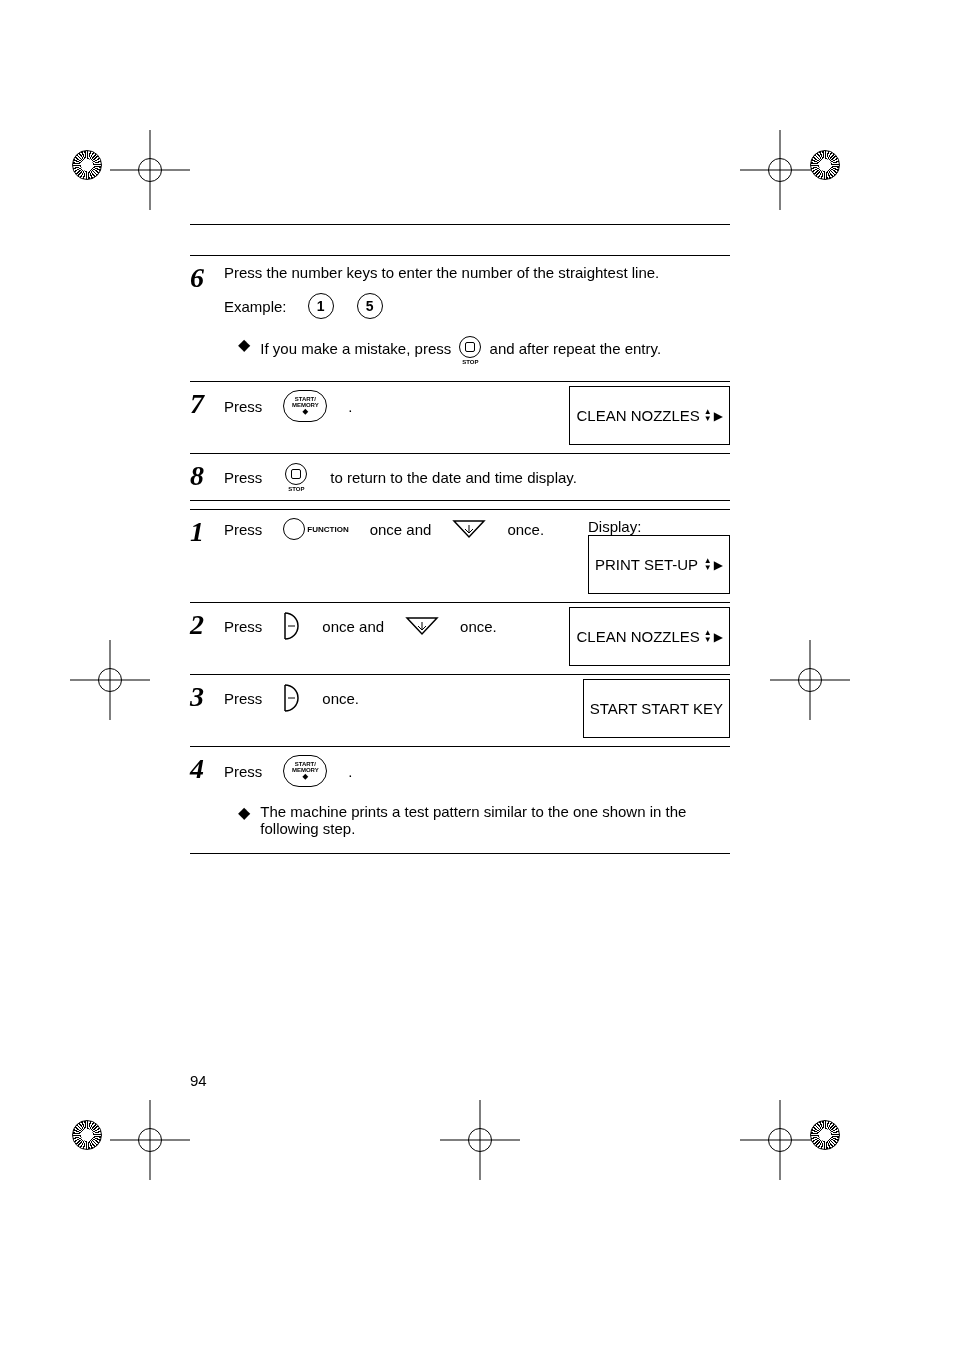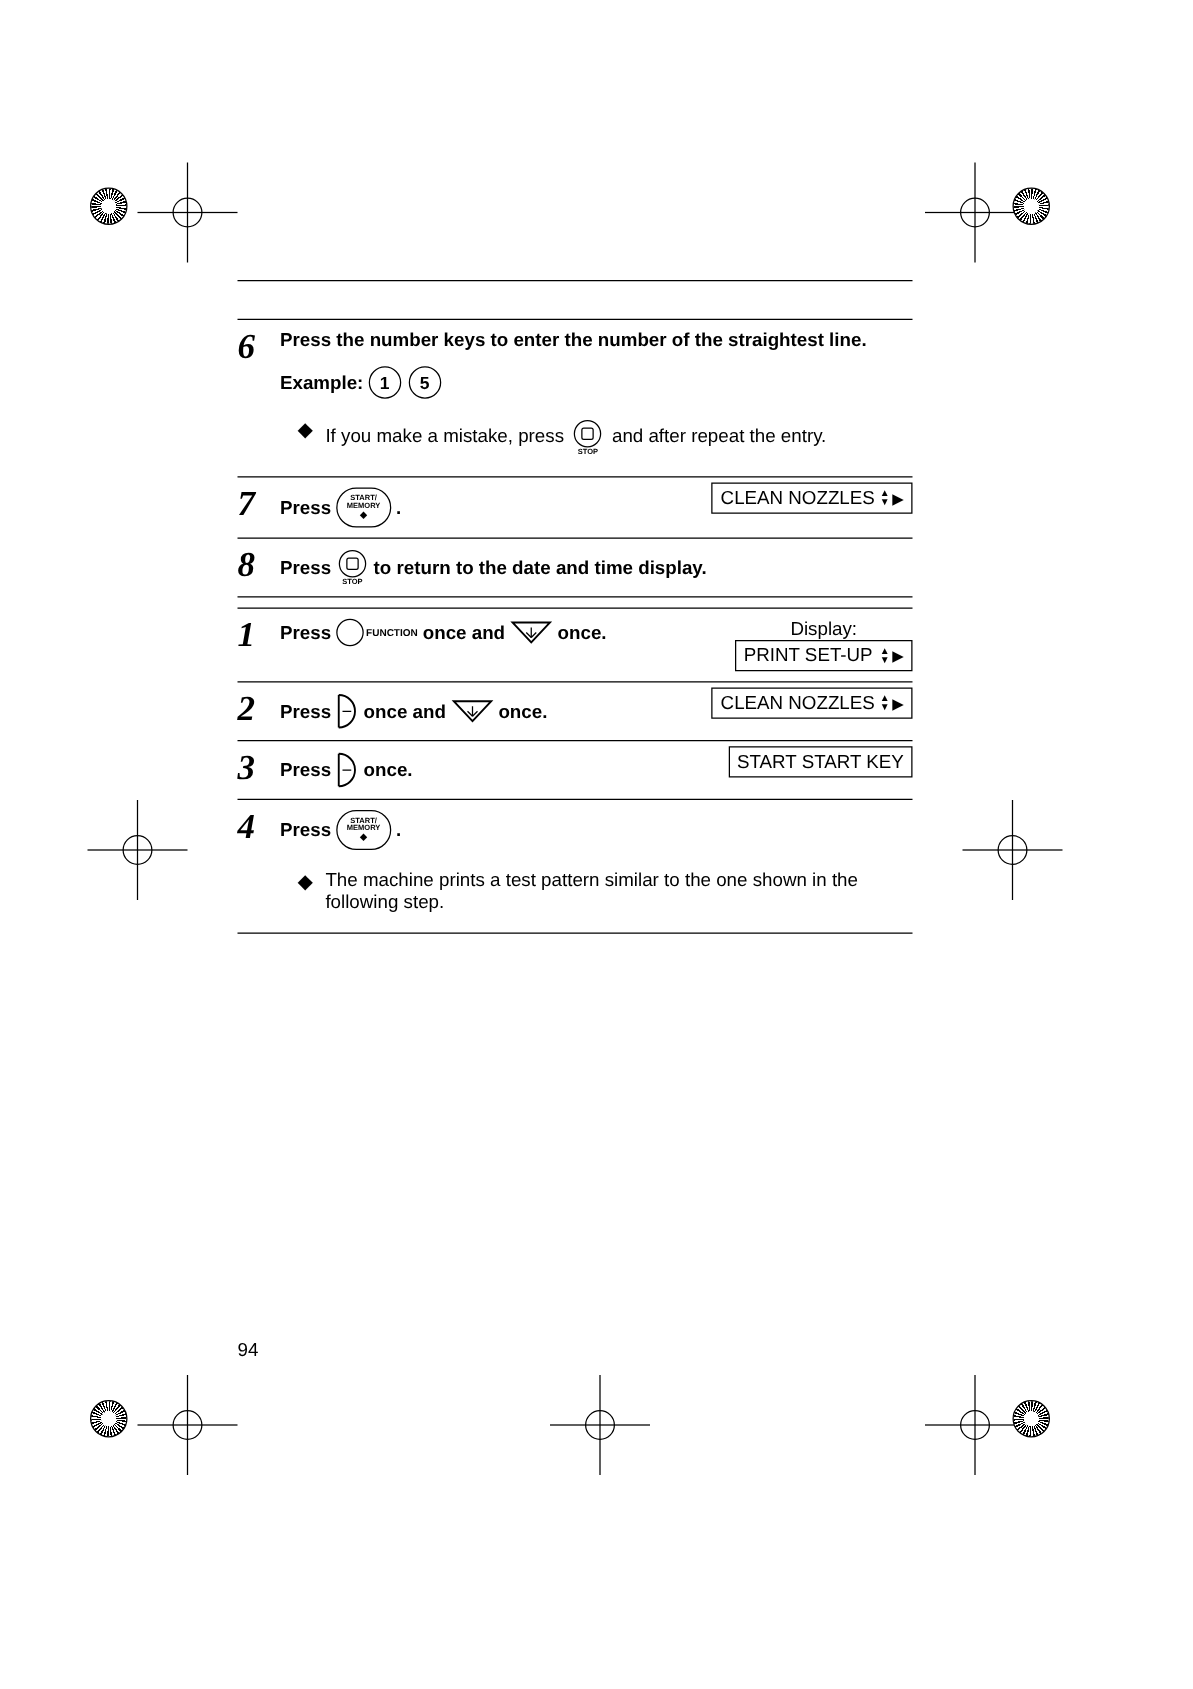--- a/index.html
+++ b/index.html
@@ -3,44 +3,44 @@
 <meta charset="utf-8">
 <style>
   body{margin:0;background:#fff;font-family:Arial,Helvetica,sans-serif;color:#000;width:954px;height:1351px;position:relative}
   .page{position:absolute;left:190px;top:220px;width:540px}
   .hdr{font-size:18px;margin-bottom:8px}
   .hr{border:none;border-top:1.5px solid #000;margin:4px 0 30px}
   .thin-hr{border:none;border-top:1px solid #000;margin:8px 0}
   .step-row{display:flex;align-items:flex-start;margin:6px 0}
   .step-body{flex:1}
   .num{font:italic bold 28px Georgia,serif;width:34px;flex-shrink:0;line-height:1}
-  .bold{font-weight:bold;font-size:15px}
+  .bold{font-weight:normal;font-size:15px}
   .txt{font-size:15px}
   .circle-key{display:inline-flex;align-items:center;justify-content:center;width:24px;height:24px;border:1.5px solid #000;border-radius:50%;font-size:14px;font-weight:bold;vertical-align:middle;margin:0 2px}
   .oval-key{display:inline-flex;flex-direction:column;align-items:center;justify-content:center;width:42px;height:30px;border:1.5px solid #000;border-radius:16px;font-size:6px;font-weight:bold;line-height:1;vertical-align:middle;margin:0 2px}
   .stop-key{display:inline-flex;flex-direction:column;align-items:center;justify-content:center;width:26px;height:30px;vertical-align:middle;margin:0 2px}
   .stop-key .c{width:20px;height:20px;border:1.5px solid #000;border-radius:50%;display:flex;align-items:center;justify-content:center}
   .stop-key .c::after{content:"";width:8px;height:8px;border:1.5px solid #000;border-radius:2px}
   .stop-key .lbl{font-size:6px;font-weight:bold;margin-top:1px}
   .func-key{display:inline-flex;align-items:center;vertical-align:middle;margin:0 2px}
   .func-key .ring{width:20px;height:20px;border:1.5px solid #000;border-radius:50%}
   .func-key .t{font-size:8px;font-weight:bold;margin-left:2px}
   .tri-key{display:inline-block;vertical-align:middle;margin:0 2px}
   .tri-key svg{display:block}
   .half-key{display:inline-block;vertical-align:middle;margin:0 2px}
   .half-key svg{display:block}
   .bullet-row{display:flex;margin:16px 0 8px;padding-left:14px}
   .bullet-row .b{margin-right:10px;font-size:16px;line-height:1.3}
   .bullet-row .t{font-size:15px;flex:1}
-  .lcd{float:right;border:1.5px solid #000;padding:3px 6px;font-size:15px;display:flex;align-items:center;min-width:128px;justify-content:space-between;margin-top:-4px}
+  .lcd{float:right;border:1.5px solid #000;padding:20px 6px;font-size:15px;display:flex;align-items:center;min-width:128px;justify-content:space-between;margin-top:-4px}
   .lcd .arrows{display:flex;flex-direction:column;font-size:8px;line-height:0.8;margin-left:4px}
   .lcd .side{font-size:12px;margin-left:2px}
   .section-title{font:italic bold 22px Georgia,serif;margin:60px 0 20px}
   .intro{font-size:15px;margin:0 0 18px 44px}
-  .step-content{display:flex;align-items:center;flex-wrap:wrap;gap:2px}
+  .step-content{display:flex;align-items:center;flex-wrap:wrap;gap:19px}
   .pgnum{position:absolute;left:190px;top:1072px;font-weight:normal;font-size:15px}
   
   .reg{position:absolute;width:80px;height:80px}
   .reg::before,.reg::after{content:"";position:absolute;background:#000}
   .reg::before{left:50%;top:0;width:1px;height:100%;transform:translateX(-50%)}
   .reg::after{top:50%;left:0;height:1px;width:100%;transform:translateY(-50%)}
   .reg .ring{position:absolute;left:50%;top:50%;width:22px;height:22px;border:1px solid #000;border-radius:50%;transform:translate(-50%,-50%)}
   .gear{position:absolute;width:28px;height:28px;border-radius:50%;background:
     radial-gradient(circle,#fff 30%,transparent 31%),
     repeating-conic-gradient(#000 0 6deg,#fff 6deg 12deg);
@@ -146,21 +146,21 @@
     </div>
   </div>
   <hr class="thin-hr">
 
 
   <hr class="thin-hr">
 
   <div class="step-row">
     <div class="num">1</div>
     <div class="step-body">
-      <div style="float:right;text-align:center">
+      <div style="float:right;text-align:left">
         <span class="txt" style="display:block;margin-bottom:4px">Display:</span>
         <div class="lcd" style="float:none">
           <span>PRINT SET-UP</span>
           <span style="display:flex;align-items:center">
               <span class="arrows">
                 <span>▲</span>
                 <span>▼</span>
               </span>
               <span class="side">▶</span>
             </span>

